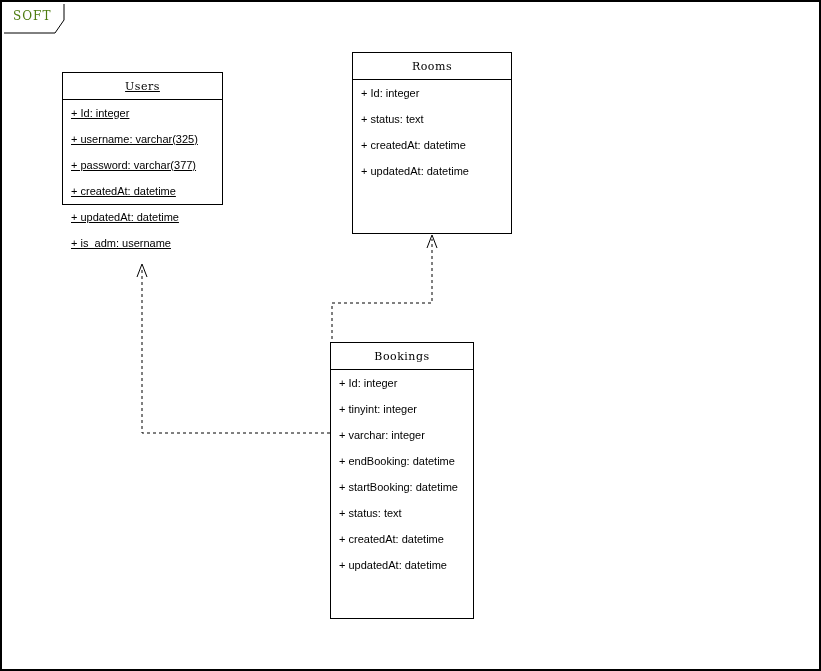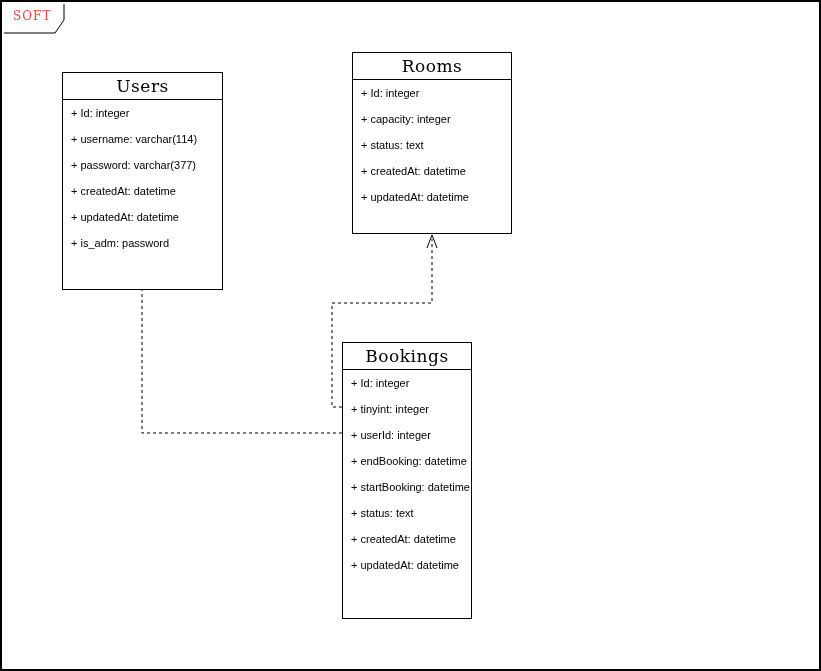--- a/index.html
+++ b/index.html
@@ -17,35 +17,35 @@
     position: absolute;
     left: 0; top: 0;
     width: 821px; height: 671px;
   }
   .frame-label {
     position: absolute;
     left: 11px; top: 7px;
     font-family: "DejaVu Serif", "Liberation Serif", serif;
     font-size: 12px;
     letter-spacing: 1px;
-    color: #ef4444;
+    color: #4d7c0f;
   }
   .entity {
     position: absolute;
     box-sizing: border-box;
     background: #ffffff;
     border: 1px solid #000000;
     color: #000000;
   }
   .entity-title {
     height: 27px;
     line-height: 27px;
     text-align: center;
     font-family: "DejaVu Serif", "Liberation Serif", serif;
-    font-size: 17px;
+    font-size: 11px;
     letter-spacing: 0.5px;
     border-bottom: 1px solid #000000;
     box-sizing: border-box;
   }
   .attr {
     height: 26px;
     line-height: 26px;
     padding-left: 8px;
     font-size: 11px;
     white-space: nowrap;
@@ -70,49 +70,48 @@
     </g>
 
     <g>
       <path class="connector" d="M 340,431 L 140,431 L 140,266"></path>
       <path class="arrowhead" d="M 135,275 L 140,262 L 145,275"></path>
     </g>
   </svg>
 
   <div class="frame-label">SOFT</div>
 
-  <div class="entity" style="left:60px; top:70px; width:161px; height:218px;">
+  <div class="entity" style="left:60px; top:70px; width:161px; height:133px;text-decoration:underline;">
     <div class="entity-title">Users</div>
     <div>
       <div class="attr">+ Id: integer</div>
-      <div class="attr">+ username: varchar(114)</div>
+      <div class="attr">+ username: varchar(325)</div>
       <div class="attr">+ password: varchar(377)</div>
       <div class="attr">+ createdAt: datetime</div>
       <div class="attr">+ updatedAt: datetime</div>
-      <div class="attr">+ is_adm: password</div>
+      <div class="attr">+ is_adm: username</div>
     </div>
   </div>
 
   <div class="entity" style="left:350px; top:50px; width:160px; height:182px;">
     <div class="entity-title">Rooms</div>
     <div>
       <div class="attr">+ Id: integer</div>
-      <div class="attr">+ capacity: integer</div>
       <div class="attr">+ status: text</div>
       <div class="attr">+ createdAt: datetime</div>
       <div class="attr">+ updatedAt: datetime</div>
     </div>
   </div>
 
-  <div class="entity" style="left:340px; top:340px; width:130px; height:277px;">
+  <div class="entity" style="left:328px; top:340px; width:144px; height:277px;">
     <div class="entity-title">Bookings</div>
     <div>
       <div class="attr">+ Id: integer</div>
       <div class="attr">+ tinyint: integer</div>
-      <div class="attr">+ userId: integer</div>
+      <div class="attr">+ varchar: integer</div>
       <div class="attr">+ endBooking: datetime</div>
       <div class="attr">+ startBooking: datetime</div>
       <div class="attr">+ status: text</div>
       <div class="attr">+ createdAt: datetime</div>
       <div class="attr">+ updatedAt: datetime</div>
     </div>
   </div>
 
 </div>
 

